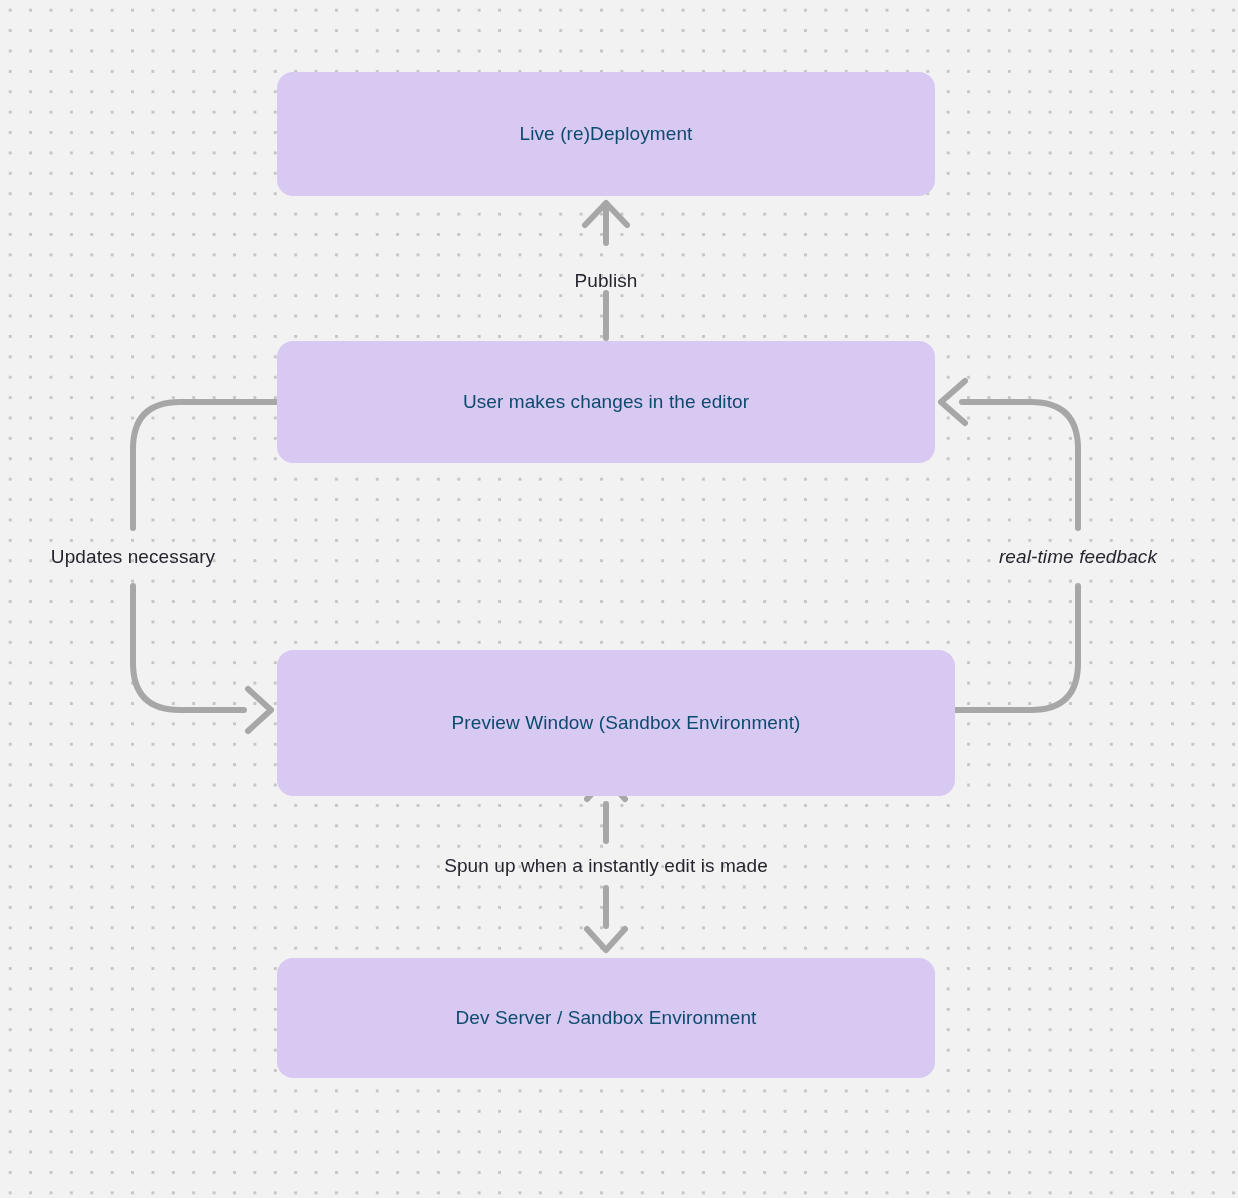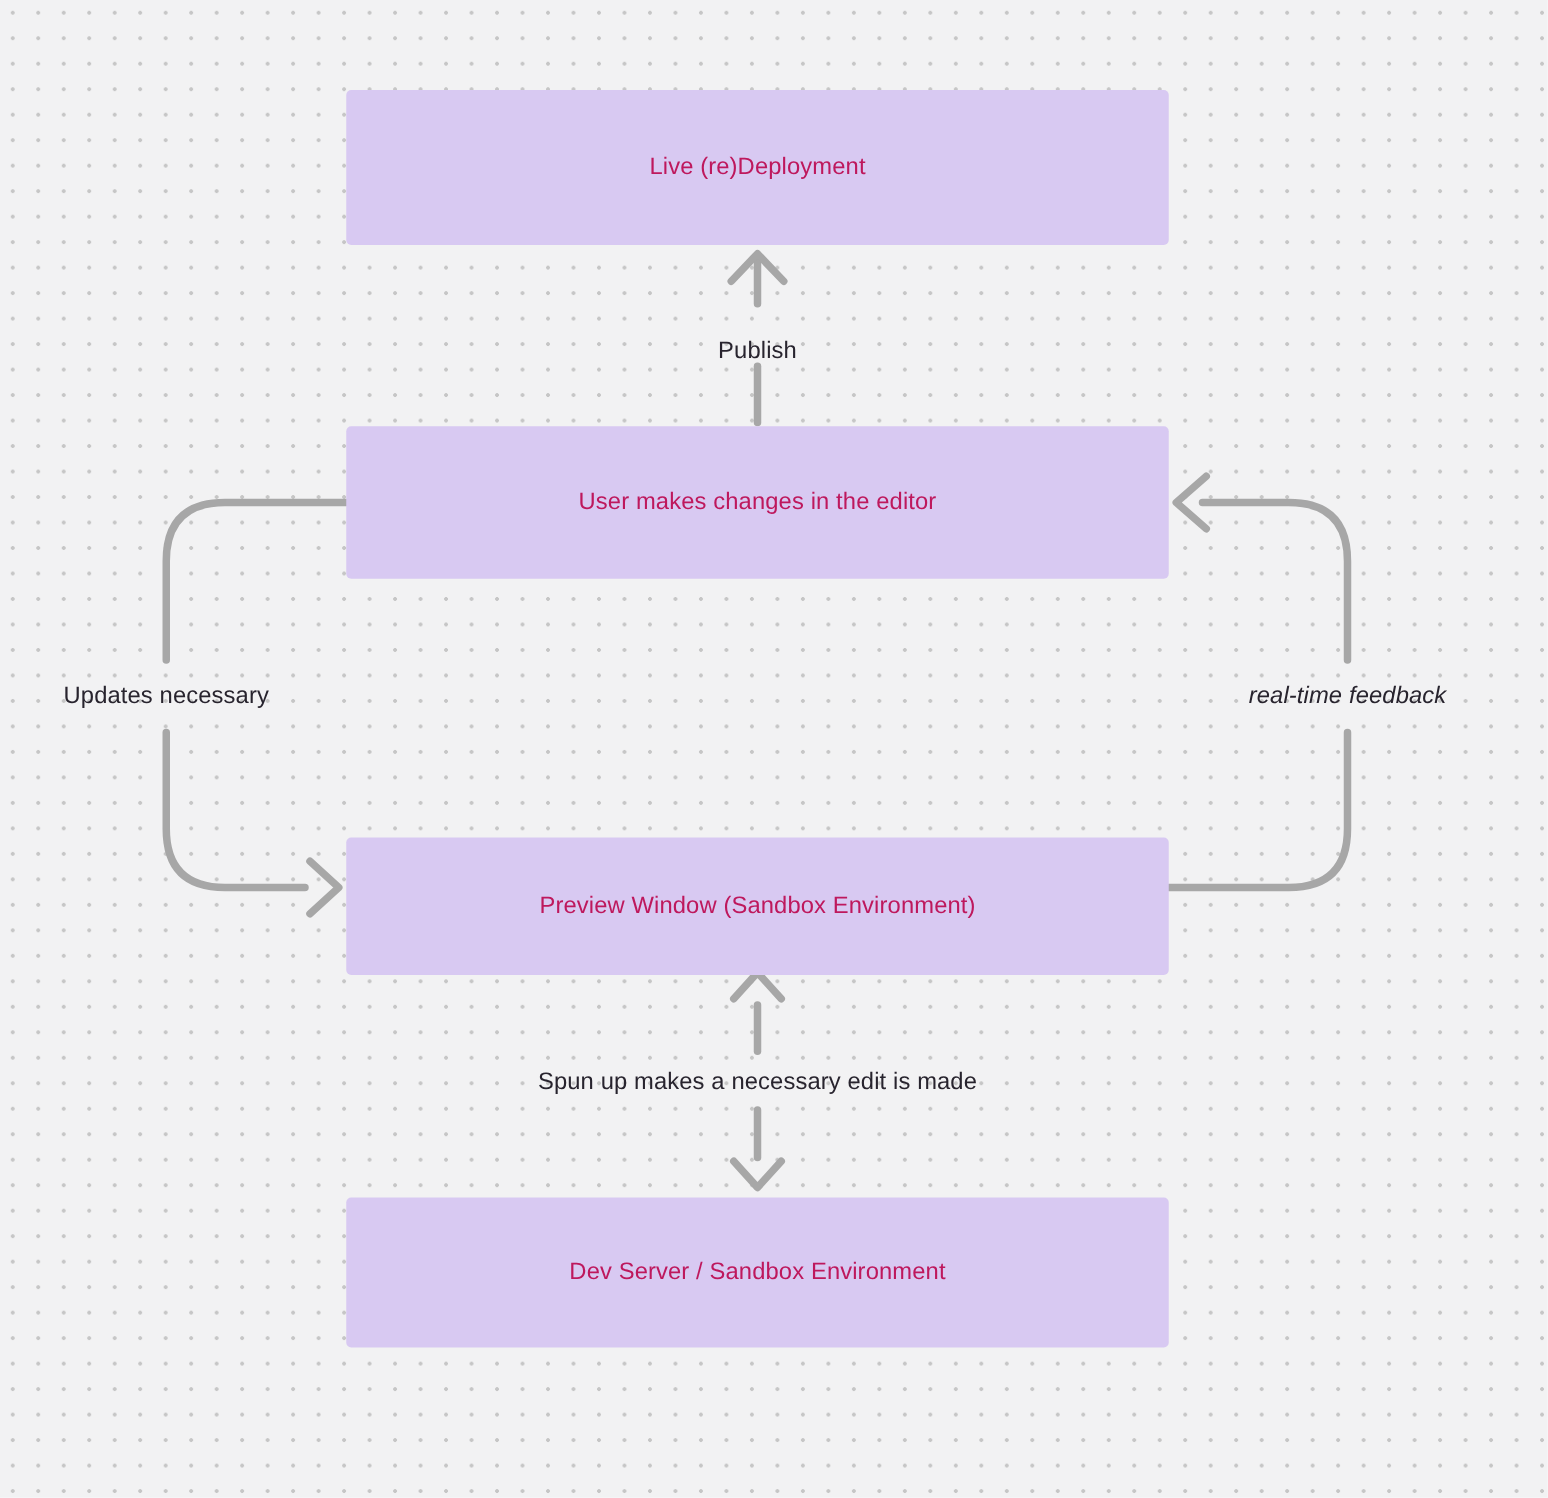--- a/index.html
+++ b/index.html
@@ -28,33 +28,33 @@
     stroke: #a7a7a7;
     stroke-width: 6;
     stroke-linecap: round;
     stroke-linejoin: round;
   }
   .node {
     position: absolute;
     left: 277px;
     width: 658px;
     background: #d8c9f2;
-    border-radius: 4px;
+    border-radius: 16px;
     display: flex;
     align-items: center;
     justify-content: center;
     text-align: center;
     font-size: 19px;
     font-weight: 400;
-    color: #be185d;
+    color: #0c4a6e;
     letter-spacing: 0.1px;
   }
   .node-1 { top: 72px;  height: 124px; }
   .node-2 { top: 341px; height: 122px; justify-content: center; }
-  .node-3 { top: 670px; height: 110px; }
+  .node-3 { top: 650px; height: 146px; padding-left: 20px; }
   .node-4 { top: 958px; height: 120px; }
   .edge-label {
     position: absolute;
     transform: translate(-50%, -50%);
     white-space: nowrap;
     font-size: 19px;
     font-weight: 400;
     color: #28242e;
     letter-spacing: 0.1px;
   }
@@ -108,15 +108,15 @@
     <span>Preview Window (Sandbox Environment)</span>
   </div>
 
   <div class="node node-4">
     <span>Dev Server / Sandbox Environment</span>
   </div>
 
   <span class="edge-label label-publish">Publish</span>
   <span class="edge-label label-updates">Updates necessary</span>
   <span class="edge-label label-feedback">real-time feedback</span>
-  <span class="edge-label label-spunup">Spun up makes a necessary edit is made</span>
+  <span class="edge-label label-spunup">Spun up when a instantly edit is made</span>
 
 </div>
 
 </body></html>

